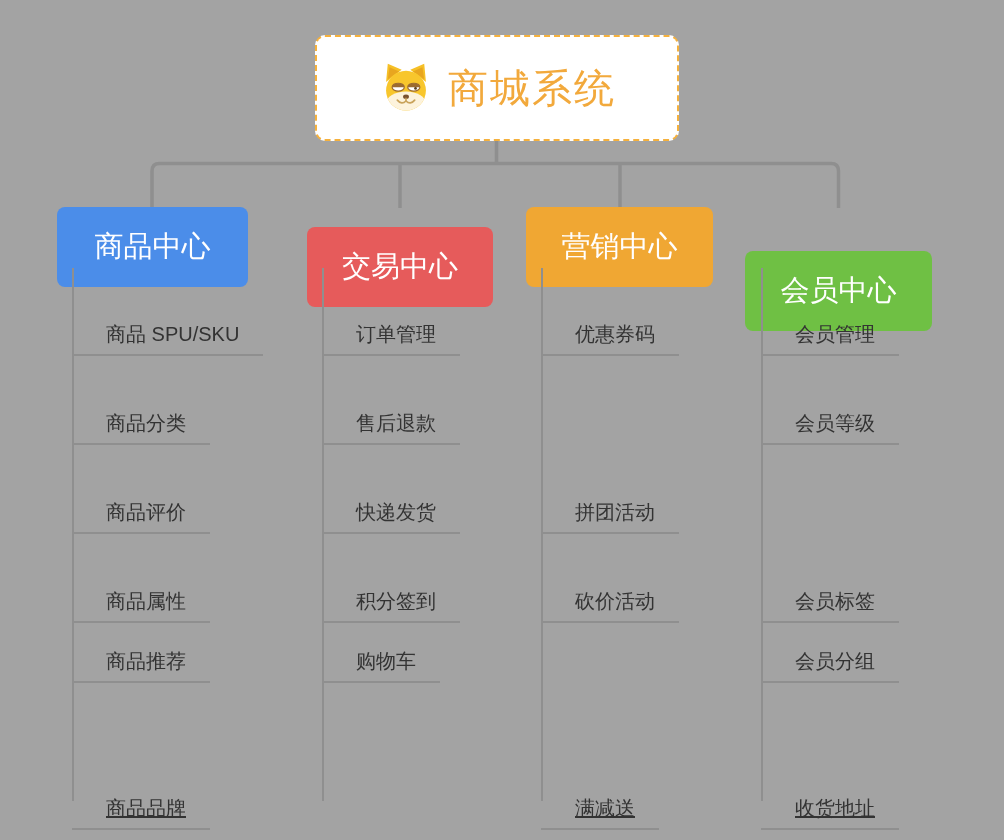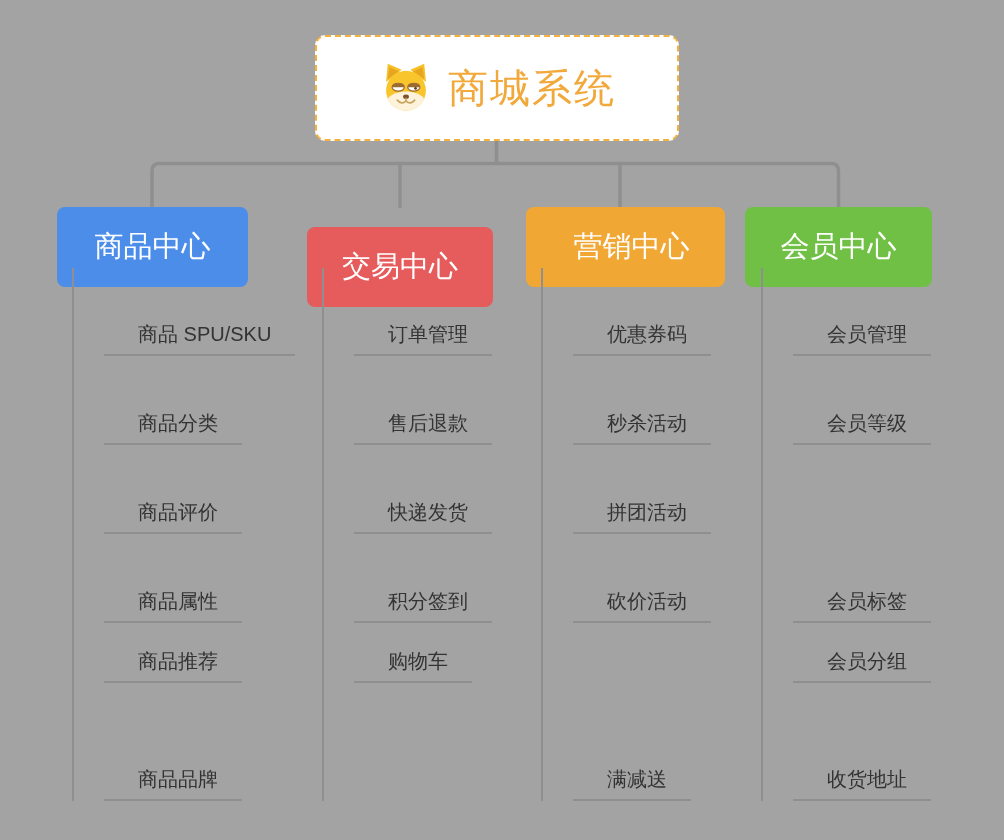--- a/index.html
+++ b/index.html
@@ -17,31 +17,31 @@
   .root-title{font-size:40px;color:#f2a93c;letter-spacing:2px;white-space:nowrap;}
   .dog-icon{width:56px;height:52px;flex:0 0 auto;}
 
   
   .branch-node{position:absolute;top:207px;height:80px;border-radius:8px;
     display:flex;align-items:center;justify-content:center;cursor:pointer;}
   .branch-label{color:#ffffff;font-size:29px;white-space:nowrap;}
   .bn0{left:57px;width:191px;background:#4b8de9;}
   .bn1{left:307px;width:186px;background:#e65b5b;margin-top:20px;}
   .bn2{left:526px;width:187px;background:#f0a733;}
-  .bn3{left:745px;width:187px;background:#6fc044;}
+  .bn3{left:745px;width:187px;background:#6fc044;margin-top:44px;}
 
   
   .branch-line{position:absolute;top:268px;height:533px;width:2px;background:#8f8f8f;}
   .bl0{left:72px;} .bl1{left:322px;} .bl2{left:541px;} .bl3{left:761px;}
 
   
   .leaf{position:absolute;font-size:20px;line-height:26px;color:#333333;
-    padding:0 24px 7px 34px;border-bottom:2px solid #8f8f8f;white-space:nowrap;cursor:pointer;margin-left:32px;}
+    padding:0 24px 7px 34px;border-bottom:2px solid #8f8f8f;white-space:nowrap;cursor:pointer;}
   .c0{left:72px;} .c1{left:322px;} .c2{left:541px;} .c3{left:761px;}
-  .r0{top:321px;} .r1{top:410px;} .r2{top:499px;} .r3{top:588px;} .r4{top:648px;} .r5{top:766px;}
+  .r0{top:321px;} .r1{top:410px;} .r2{top:499px;} .r3{top:588px;} .r4{top:648px;} .r5{top:795px;text-decoration:underline;}
 </style>
 </head>
 <body>
 
 <div class="canvas">
 
   <svg class="connector-svg" viewBox="0 0 1004 840" xmlns="http://www.w3.org/2000/svg" style="stroke: rgb(143, 143, 143);">
     <path d="M496.5 141 V162"></path>
     <path d="M152 208 V171 Q152 163.5 159.5 163.5 H831 Q838.5 163.5 838.5 171 V208"></path>
     <path d="M400 165 V208"></path>
@@ -74,21 +74,21 @@
     </svg>
     <span class="root-title" style="color: rgb(242, 169, 60);">商城系统</span>
   </div>
 
   <div class="branch-node bn0" style="background: rgb(75, 141, 233);">
     <span class="branch-label">商品中心</span>
   </div>
   <div class="branch-node bn1" style="background: rgb(230, 91, 91);">
     <span class="branch-label">交易中心</span>
   </div>
-  <div class="branch-node bn2" style="background: rgb(240, 167, 51); padding-left: 12px;">
+  <div class="branch-node bn2" style="background: rgb(240, 167, 51);">
     <span class="branch-label">营销中心</span>
   </div>
   <div class="branch-node bn3" style="background: rgb(111, 192, 68);">
     <span class="branch-label">会员中心</span>
   </div>
 
   <div class="branch-line bl0" style="background: rgb(143, 143, 143);"></div>
   <div class="branch-line bl1" style="background: rgb(143, 143, 143);"></div>
   <div class="branch-line bl2" style="background: rgb(143, 143, 143);"></div>
   <div class="branch-line bl3" style="background: rgb(143, 143, 143);"></div>
@@ -100,21 +100,20 @@
   <div class="leaf c0 r4">商品推荐</div>
   <div class="leaf c0 r5">商品品牌</div>
 
   <div class="leaf c1 r0">订单管理</div>
   <div class="leaf c1 r1">售后退款</div>
   <div class="leaf c1 r2">快递发货</div>
   <div class="leaf c1 r3">积分签到</div>
   <div class="leaf c1 r4">购物车</div>
 
   <div class="leaf c2 r0">优惠券码</div>
-  <div class="leaf c2 r1">秒杀活动</div>
   <div class="leaf c2 r2">拼团活动</div>
   <div class="leaf c2 r3">砍价活动</div>
   <div class="leaf c2 r5">满减送</div>
 
   <div class="leaf c3 r0">会员管理</div>
   <div class="leaf c3 r1">会员等级</div>
   <div class="leaf c3 r3">会员标签</div>
   <div class="leaf c3 r4">会员分组</div>
   <div class="leaf c3 r5">收货地址</div>
 

